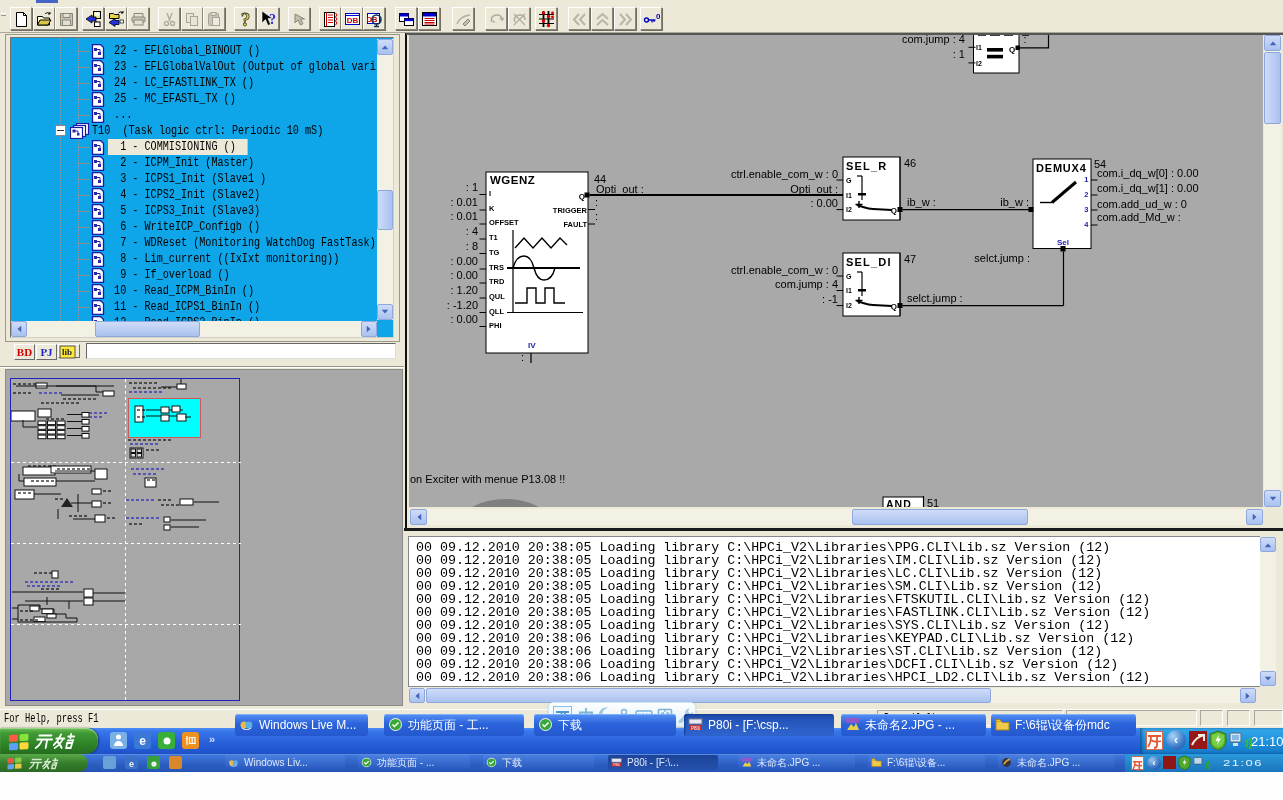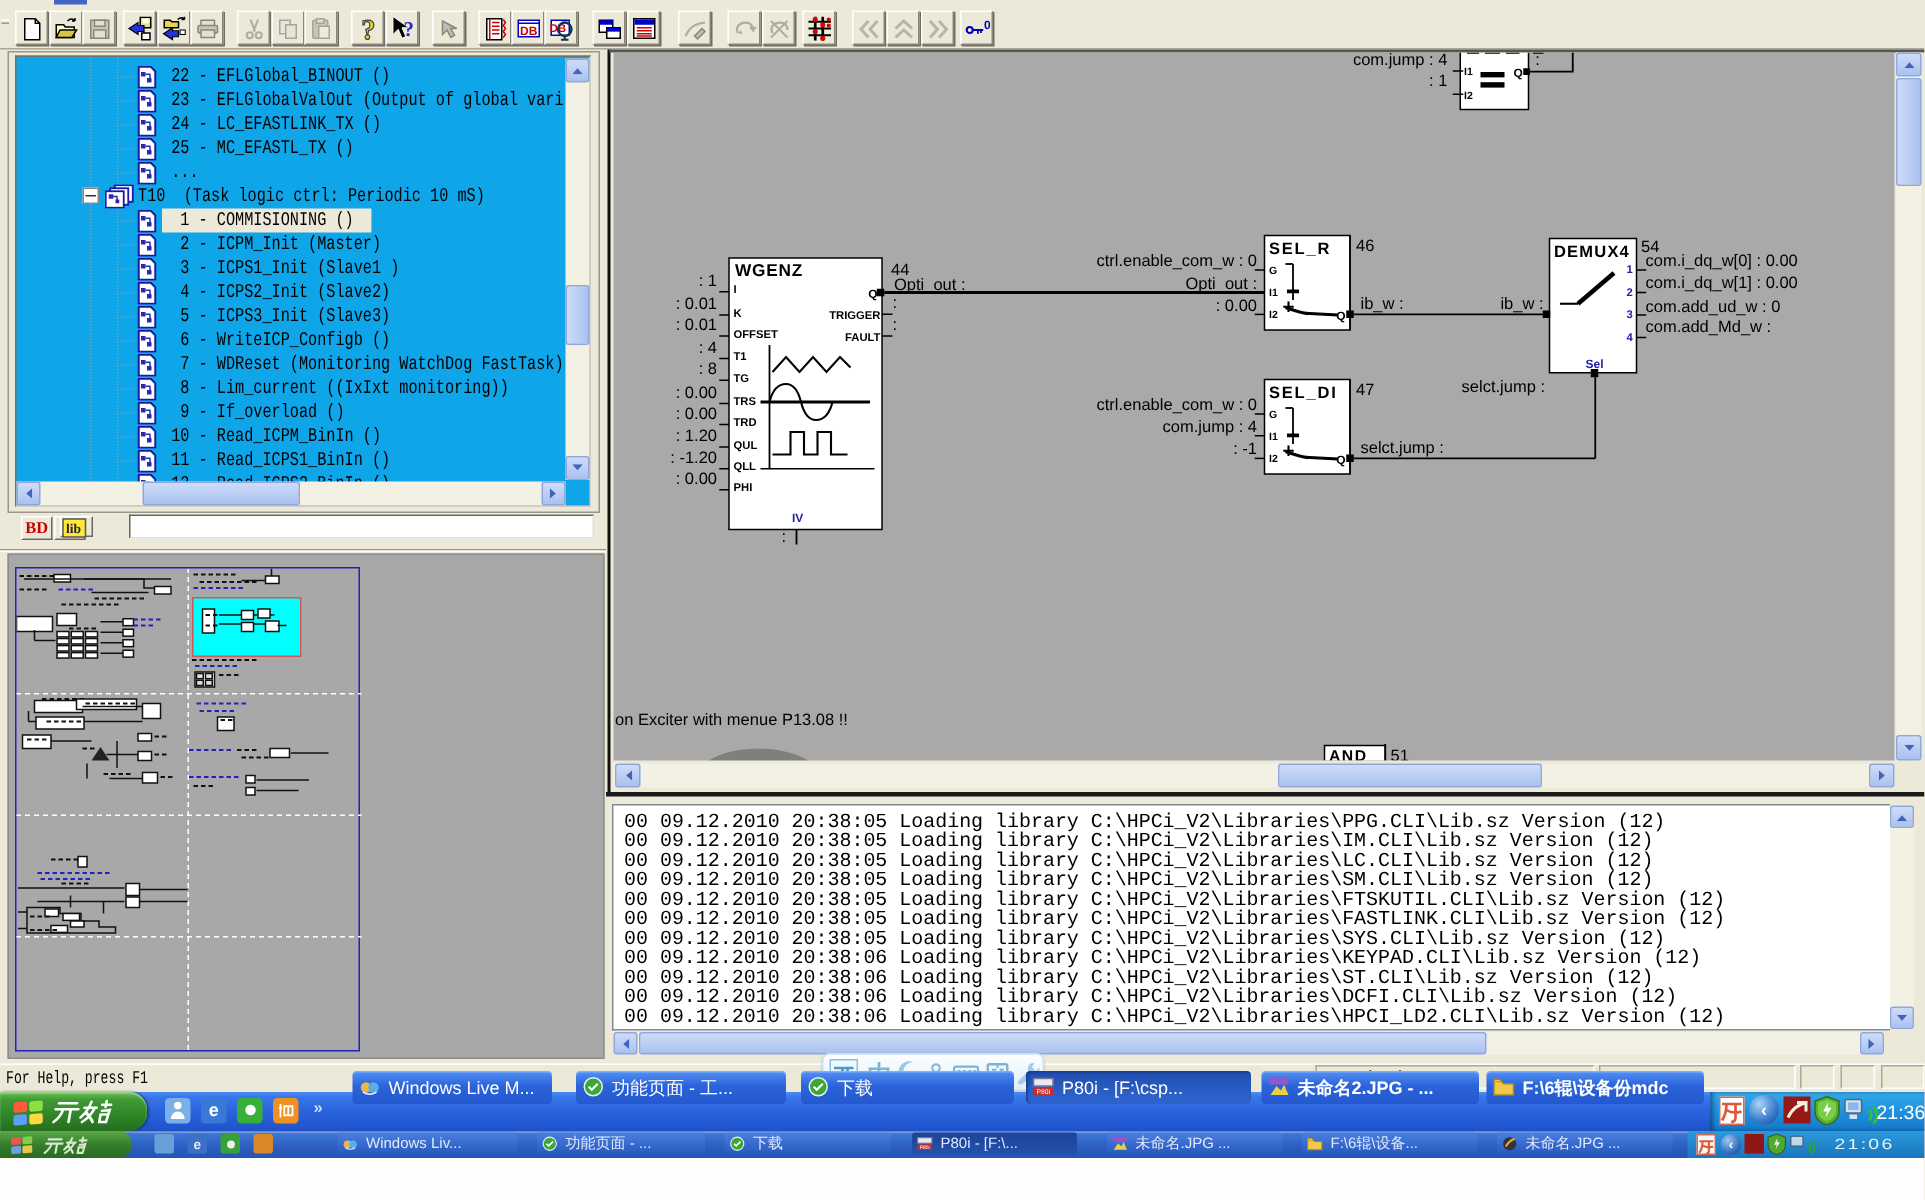--- a/index.html
+++ b/index.html
@@ -362,21 +362,21 @@
   </div>
 <div class="sbthumbh" style="left:95px;top:321px;width:105px;height:16px"></div>
 <div class="sbbtn" style="left:361px;top:321px;width:16px;height:16px">
     <svg width="5" height="7" viewBox="0 0 5 7">
       <path d="M0 0l4 3.5L0 7z" fill="#4065b8"></path>
     </svg>
   </div>
 <div class="abs" style="left:5px;top:342px;width:395px;height:24px;background:#ece9d8"></div>
 <div class="abs" style="left:14px;top:344px;width:21px;height:16px;background:#ece9d8;border:1px solid;border-color:#fff #6a6a6a #6a6a6a #fff;font-family:'Liberation Serif',serif;font-weight:bold;font-size:11px;text-align:center;line-height:14px;color:#cc0000">BD</div>
 <div class="abs" style="left:36px;top:344px;width:21px;height:16px;background:#ece9d8;border:1px solid;border-color:#fff #6a6a6a #6a6a6a #fff;font-family:'Liberation Serif',serif;font-weight:bold;font-size:11px;text-align:center;line-height:14px;color:#2222cc">PJ</div>
-<div class="abs" style="left:40px;top:344px;width:22px;height:14px;background:#ece9d8;border:1px solid;border-color:#fff #6a6a6a #6a6a6a #fff"><svg width="20" height="14" viewBox="0 0 20 14">
+<div class="abs" style="left:58px;top:344px;width:22px;height:14px;background:#ece9d8;border:1px solid;border-color:#fff #6a6a6a #6a6a6a #fff"><svg width="20" height="14" viewBox="0 0 20 14">
       <rect x="1" y="1" width="15" height="12" fill="#ffe838" stroke="#555"></rect>
       <text x="8" y="10" font-size="9" font-weight="bold" fill="#223" text-anchor="middle" font-family="Liberation Serif">lib</text>
     </svg></div>
 <div class="abs" style="left:86px;top:343px;width:310px;height:16px;background:#fff;border:1px solid #666;border-right-color:#ddd;border-bottom-color:#ddd"></div>
 <div class="abs" style="left:0;top:366px;width:404px;height:2px;border-top:1px solid #9a968a;border-bottom:1px solid #fff"></div>
 <div class="abs" style="left:5px;top:369px;width:398px;height:337px;background:#a8a8a8;border:1px solid #8a8a8a;overflow:hidden">
 <div class="abs" style="left:4px;top:8px;width:230px;height:323px;border:1px solid #2222bb">
 <div class="abs" style="left:114px;top:0;width:1px;height:323px;background-image:repeating-linear-gradient(#fff 0 3px,transparent 3px 6px)"></div>
 <div class="abs" style="left:0;top:83px;width:230px;height:1px;background-image:repeating-linear-gradient(90deg,#fff 0 3px,transparent 3px 6px)"></div>
 <div class="abs" style="left:0;top:164px;width:230px;height:1px;background-image:repeating-linear-gradient(90deg,#fff 0 3px,transparent 3px 6px)"></div>
@@ -942,25 +942,25 @@
 <div class="tbtn" style="left:534px;width:142px;"><svg style="position:absolute;left:4px;top:3px" width="15" height="15" viewBox="0 0 15 15">
       <circle cx="7.5" cy="7.5" r="6.5" fill="#eee"></circle>
       <circle cx="7.5" cy="7.5" r="5.5" fill="#38a838"></circle>
       <path d="M4.5 7.5l2 2 4-4" stroke="#fff" stroke-width="1.5" fill="none"></path>
     </svg>下载</div>
 <div class="tbtn" style="left:684px;width:150px;background:linear-gradient(#1f4dae,#2a5dc4 60%,#2f65cf);box-shadow:inset 1px 1px 2px #16388a;"><svg style="position:absolute;left:4px;top:3px" width="15" height="15" viewBox="0 0 15 15">
       <rect x="1" y="2" width="13" height="5" fill="#e8e8f8" stroke="#778"></rect>
       <rect x="1" y="8" width="13" height="5" fill="#c03030"></rect>
       <text x="7.5" y="12.5" font-size="4.5" fill="#fff" text-anchor="middle">P80i</text>
     </svg>P80i - [F:\csp...</div>
-<div class="tbtn" style="left:841px;width:145px;font-weight:bold;"><svg style="position:absolute;left:4px;top:3px" width="15" height="15" viewBox="0 0 15 15">
+<div class="tbtn" style="left:841px;width:145px;"><svg style="position:absolute;left:4px;top:3px" width="15" height="15" viewBox="0 0 15 15">
       <path d="M2 13l4-6 3 3 2-4 3 7z" fill="#e8d048"></path>
       <rect x="1" y="1" width="13" height="5" fill="#9058c8"></rect>
     </svg>未命名2.JPG - ...</div>
-<div class="tbtn" style="left:991px;width:145px;font-weight:bold;"><svg style="position:absolute;left:4px;top:3px" width="15" height="15" viewBox="0 0 15 15">
+<div class="tbtn" style="left:991px;width:145px;"><svg style="position:absolute;left:4px;top:3px" width="15" height="15" viewBox="0 0 15 15">
       <path d="M1 4h5l1.5 1.5H14V13H1z" fill="#f0c84a" stroke="#a8861a"></path>
       <path d="M1 4V2.5h4L6 4" fill="#f0c84a" stroke="#a8861a"></path>
     </svg>F:\6辊\设备份mdc</div>
 <div class="abs" style="left:1140px;top:728px;width:143px;height:26px;background:linear-gradient(#35aaea 0%,#2094e0 45%,#1478c8 100%);box-shadow:inset 2px 0 3px rgba(0,0,60,.4)"></div>
 <div class="abs" style="left:1146px;top:731px;width:17px;height:19px;background:#fff;border:1px solid #d86a50;overflow:hidden"><svg width="15" height="17" viewBox="0 0 15 17">
       <path d="M1 4h13M4 4c0 5-1 8-3 11M4 8c3 2 7 2 10 1M10 4v9c0 2-1 3-3 3" stroke="#e05838" stroke-width="1.8" fill="none"></path>
     </svg></div>
 <div class="abs" style="left:1166px;top:730px;width:20px;height:20px;border-radius:50%;background:radial-gradient(circle at 35% 30%,#a8d4f8,#3878c8 60%,#1c4890);color:#fff;font-weight:bold;text-align:center;line-height:20px;font-size:12px">‹</div>
 <div class="abs" style="left:1189px;top:731px;width:18px;height:18px;background:#981818"><svg width="18" height="18" viewBox="0 0 18 18">
       <path d="M3 14C6 8 9 6 15 4M9 4h6v6" stroke="#f0f0e0" stroke-width="2" fill="none"></path>
@@ -969,21 +969,21 @@
       <path d="M9 1l8 3v7c0 5-4 8-8 9-4-1-8-4-8-9V4z" fill="#58b030" stroke="#2f7018"></path>
       <path d="M9 3l6 2.2v5.3c0 4-3 6-6 7-3-1-6-3-6-7V5.2z" fill="#78d048"></path>
       <path d="M9.5 5l-3 6h2.5l-1 4 4-6.5H9.5z" fill="#fff"></path>
     </svg></div>
 <div class="abs" style="left:1229px;top:731px;width:24px;height:19px"><svg width="24" height="19" viewBox="0 0 24 19">
       <rect x="1" y="2" width="11" height="9" rx="1" fill="#cfe4f8" stroke="#567"></rect>
       <rect x="3" y="4" width="7" height="5" fill="#88b8e8"></rect>
       <rect x="4" y="12" width="5" height="3" fill="#cfe4f8"></rect>
       <path d="M14 9c2-2 2-5 0-7M17 11c3-3 3-8 0-11" stroke="#30c030" stroke-width="2" fill="none" transform="translate(3,7)"></path>
     </svg></div>
-<div class="abs" style="left:1251px;top:734px;color:#fff;font-size:13px">21:36</div>
+<div class="abs" style="left:1251px;top:734px;color:#fff;font-size:13px">21:10</div>
 <div class="abs" style="left:0;top:754px;width:1283px;height:18px;background:linear-gradient(#3f78dc,#2a5cbe 60%,#2455b6);border-top:1px solid #5a8ae0"></div>
 <div class="abs" style="left:0;top:754px;width:88px;height:18px;background:linear-gradient(#5aaa48 0%,#357e2c 50%,#2a6a22 100%);border-radius:0 9px 9px 0">
     <svg style="position:absolute;left:7px;top:3px" width="16" height="13" viewBox="0 0 16 13">
       <g transform="skewY(-4)">
         <rect x="0.5" y="1.5" width="6.5" height="5" rx="1" fill="#e85a48"></rect>
         <rect x="8" y="1.5" width="6.5" height="5" rx="1" fill="#84cc48"></rect>
         <rect x="0.5" y="7.5" width="6.5" height="5" rx="1" fill="#6aa0e8"></rect>
         <rect x="8" y="7.5" width="6.5" height="5" rx="1" fill="#e8c848"></rect>
       </g>
     </svg>

